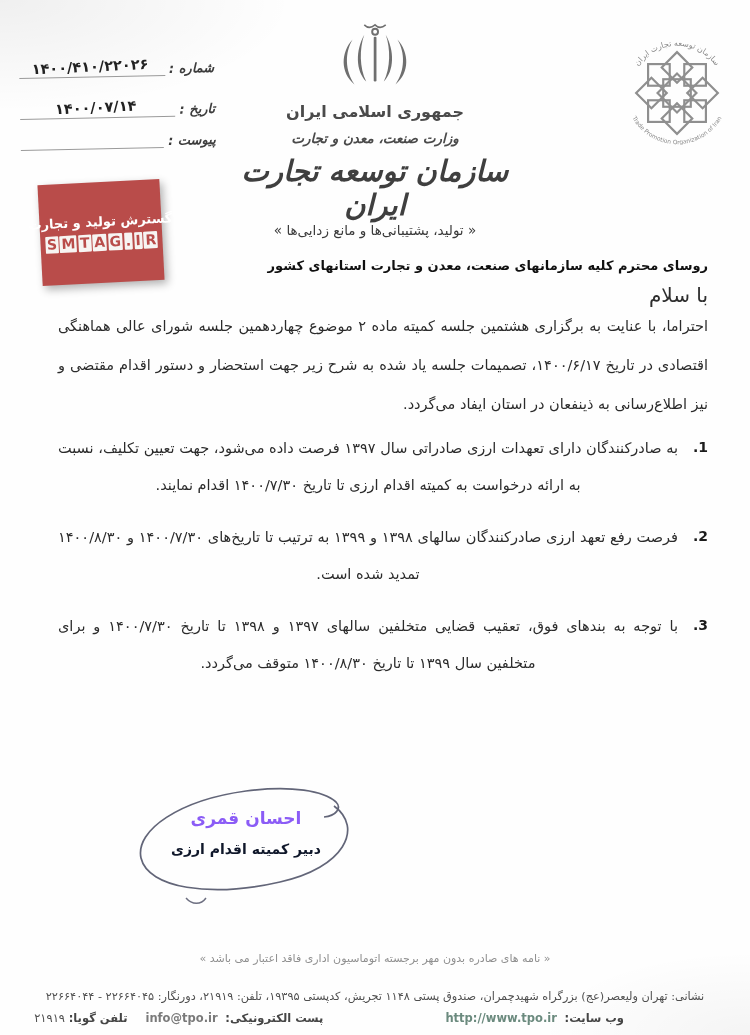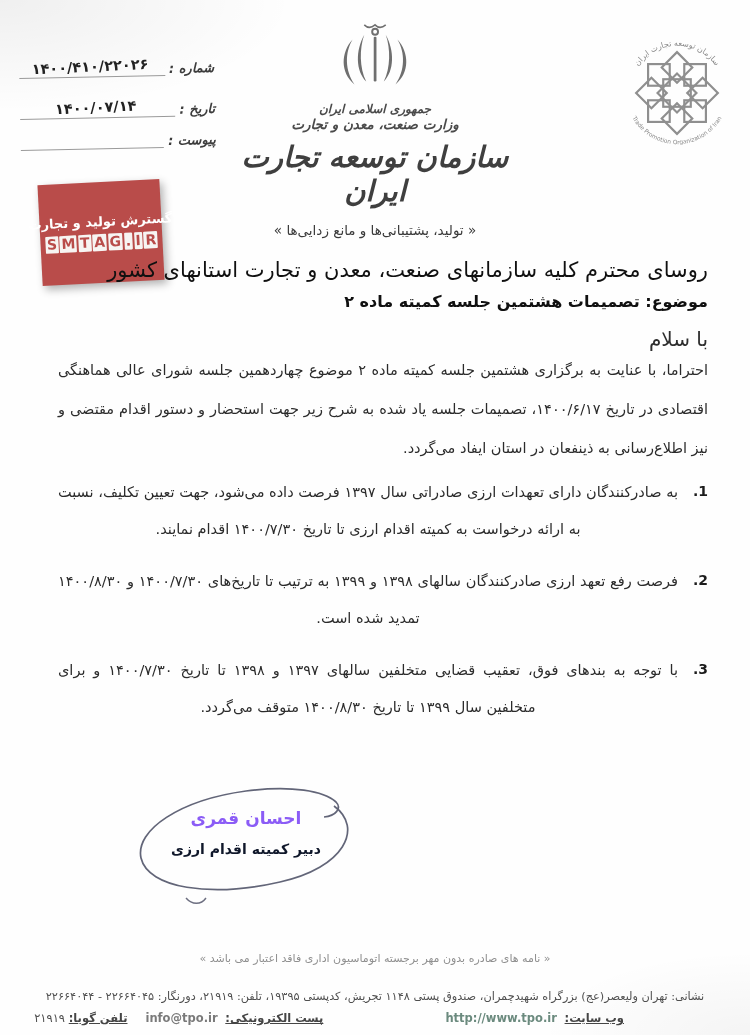--- a/index.html
+++ b/index.html
@@ -22,22 +22,22 @@
   .meta-line{flex:1;border-bottom:1px solid #9a9a9a;height:24px;position:relative;}
   .meta-value{
     position:absolute;bottom:2px;right:4px;left:0;text-align:center;
     font-size:14.5px;font-weight:bold;color:#222;transform:rotate(-1.5deg);white-space:nowrap;
   }
   .meta-row.attachment .meta-line{height:12px;}
 
   
   .header-center{position:absolute;top:22px;left:50%;transform:translateX(-50%);width:330px;text-align:center;}
   .emblem{display:block;margin:0 auto;}
-  .country{font-size:12px;font-weight:bold;font-style:italic;color:#4a4a4a;margin-top:2px;}
-  .ministry{font-size:13.5px;font-weight:bold;font-style:italic;color:#4a4a4a;}
+  .country{font-size:16px;font-weight:bold;color:#4a4a4a;margin-top:2px;}
+  .ministry{font-size:13.5px;font-weight:bold;font-style:italic;color:#4a4a4a;margin-top:9px;}
   .organization{font-size:29px;font-weight:bold;font-style:italic;color:#3f3f3f;margin-top:8px;letter-spacing:-1px;}
 
   
   .tpo-logo{position:absolute;top:34px;left:616px;}
 
   
   .stamp{
     position:absolute;top:182px;left:40px;width:122px;height:101px;
     background:#b94c4a;transform:rotate(-3deg);
     box-shadow:3px 4px 8px rgba(0,0,0,0.3);
@@ -46,21 +46,21 @@
   .stamp-line1{color:#fff;font-size:13px;font-weight:bold;white-space:nowrap;}
   .stamp-line2{display:flex;direction:ltr;}
   .chip{background:#f7f4f2;color:#b94c4a;font-weight:bold;font-size:14px;line-height:17px;
         padding:0 1.5px;margin:0 0.8px;border-radius:1px;}
 
   
   .besmele{position:absolute;top:188px;left:0;right:0;text-align:center;font-size:13px;color:#3a3a3a;}
   .slogan{position:absolute;top:222px;left:0;right:0;text-align:center;font-size:13.5px;color:#3a3a3a;}
 
   .main{position:absolute;top:258px;right:42px;left:58px;direction:rtl;}
-  .recipient{font-size:21px;font-weight:normal;color:#101010;margin-bottom:10px;}
+  .recipient{font-size:13px;font-weight:bold;color:#101010;margin-bottom:10px;}
   .subject{font-size:16px;font-weight:bold;color:#101010;margin-bottom:16px;}
   .salutation{font-size:20px;color:#2e2e2e;margin-bottom:0;}
   .intro{
     font-size:14.5px;line-height:39px;text-align:justify;color:#2b2b2b;margin:0 0 6px 0;
   }
   .items{margin:4px 0 0 0;}
   .item{display:flex;direction:rtl;margin-bottom:15px;}
   .item-num{width:30px;flex:0 0 30px;font-weight:bold;font-size:14px;padding-top:9px;color:#1c1c1c;}
   .item-text{flex:1;font-size:14.5px;line-height:37px;text-align:justify;text-align-last:center;color:#2b2b2b;}
 
@@ -75,21 +75,21 @@
   .footer-note{position:absolute;top:952px;left:0;right:0;text-align:center;font-size:11px;color:#8f8f8f;}
   .footer-address{
     position:absolute;top:990px;right:34px;left:34px;text-align:center;
     font-size:11.3px;color:#4f4f4f;white-space:nowrap;direction:rtl;
   }
   .footer-row{
     position:absolute;top:1011px;right:38px;left:38px;display:flex;direction:rtl;align-items:baseline;
     font-size:11.5px;color:#4f4f4f;
   }
   .f-group{white-space:nowrap;}
-  .f-label{font-weight:bold;color:#454545;text-decoration:underline;}
+  .f-label{font-weight:bold;color:#454545;}
   .f-latin{direction:ltr;unicode-bidi:isolate;color:#6b8a7e;padding:0 4px;font-weight:bold;}
   .f-email .f-latin{color:#7a7a7a;}
   .g-website{margin-left:118px;margin-right:88px;}
   .g-email{margin-left:14px;}
 </style>
 </head>
 <body>
 
 <div class="page">
 
@@ -167,21 +167,20 @@
         <span class="chip">.</span>
         <span class="chip">I</span>
         <span class="chip">R</span>
       </div>
   </div>
 
   <div class="slogan">« تولید، پشتیبانی‌ها و مانع زدایی‌ها »</div>
 
   <div class="main">
     <div class="recipient">روسای محترم کلیه سازمانهای صنعت، معدن و تجارت استانهای کشور</div>
-    <div class="subject">موضوع: تصمیمات هشتمین جلسه کمیته ماده ۲</div>
     <div class="salutation">با سلام</div>
     <p class="intro">احتراما، با عنایت به برگزاری هشتمین جلسه کمیته ماده ۲ موضوع چهاردهمین جلسه شورای عالی هماهنگی اقتصادی در تاریخ ۱۴۰۰/۶/۱۷، تصمیمات جلسه یاد شده به شرح زیر جهت استحضار و دستور اقدام مقتضی و نیز اطلاع‌رسانی به ذینفعان در استان ایفاد می‌گردد.</p>
 
     <div class="items">
       <div class="item">
         <span class="item-num">1.</span>
         <span class="item-text">به صادرکنندگان دارای تعهدات ارزی صادراتی سال ۱۳۹۷ فرصت داده می‌شود، جهت تعیین تکلیف، نسبت به ارائه درخواست به کمیته اقدام ارزی تا تاریخ ۱۴۰۰/۷/۳۰ اقدام نمایند.</span>
       </div>
       <div class="item">
         <span class="item-num">2.</span>

